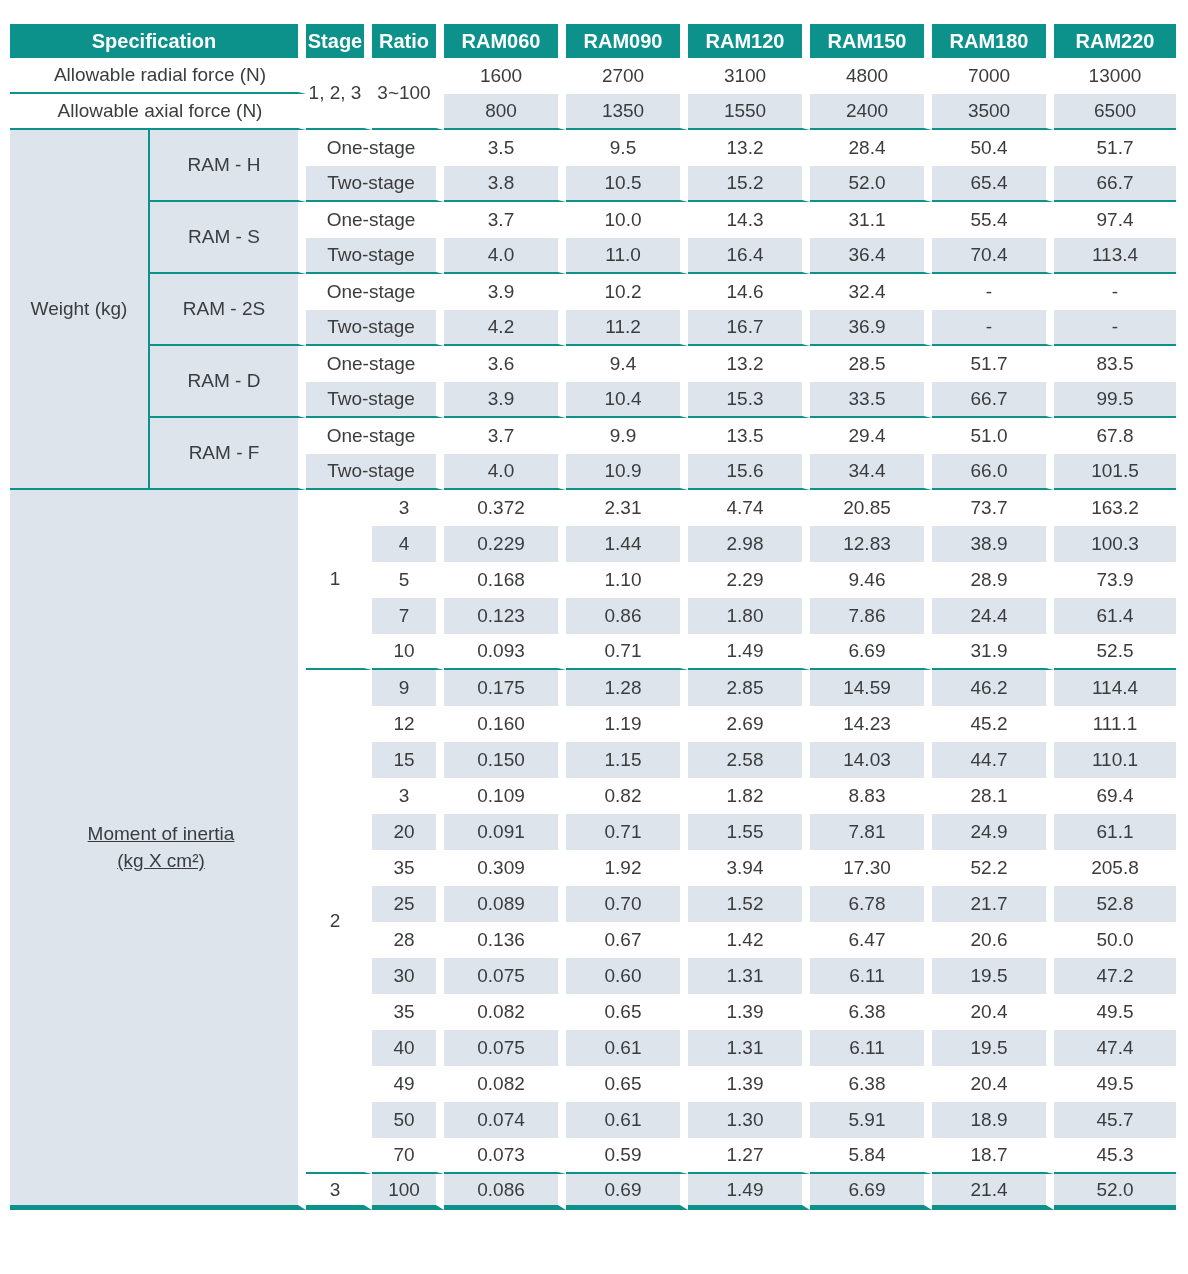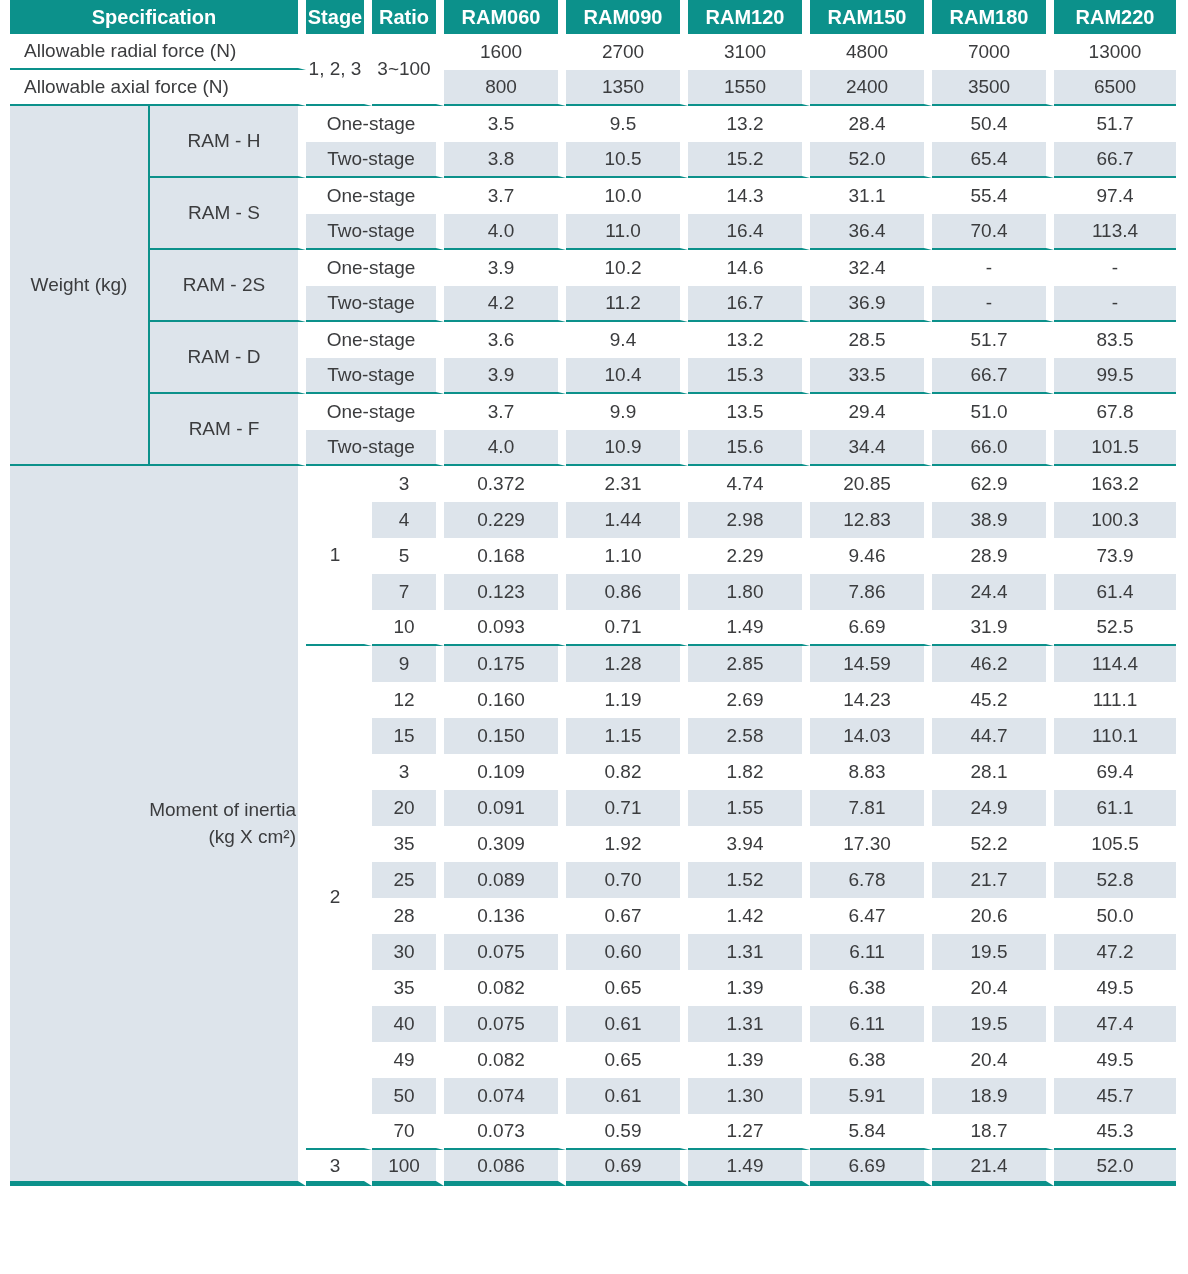--- a/index.html
+++ b/index.html
@@ -1,29 +1,29 @@
 <!DOCTYPE html>
 <html style="--teal: #0c918b; --row_alt: #dde4eb; --text: #3b3c3e; --header_text: #ffffff;"><head>
 <meta charset="utf-8">
 <style>
   :root { --teal:#0c918b; --row_alt:#dde4eb; --text:#3b3c3e; --header_text:#ffffff; }
   * { box-sizing: border-box; }
   body { margin:0; background:#fff; font-family:"Liberation Sans","DejaVu Sans",sans-serif; }
-  .wrap { padding:0 10px; }
+  .wrap { padding:24px 10px; }
   table { border-collapse:separate; border-spacing:0; table-layout:fixed; width:1166px; color:var(--text); }
   th { background:var(--teal); color:var(--header_text); font-size:20px; font-weight:bold; height:34px; padding:0; text-align:center; vertical-align:middle; }
   td { font-size:19px; height:36px; padding:0 2px; text-align:center; vertical-align:middle; }
   .lt   { background:var(--row_alt); }
   .gr   { border-right:8px solid #fff; }
   .tr2  { border-right:2px solid var(--teal); }
   .sep  { border-bottom:2px solid var(--teal); }
   .bsep { border-bottom:5px solid var(--teal); }
-  .lbl  { text-align:left; padding-left:14px; }
+  .lbl  { text-align:center; padding-left:14px; }
   .model{ font-weight:normal; }
-  .ilabel { text-align:right; padding-left:16px; line-height:1.4; }
+  .ilabel { text-align:center; padding-left:16px; line-height:1.4;text-decoration:underline; }
 </style>
 </head>
 <body>
 
 <div class="wrap">
 <table>
   <colgroup>
     <col style="width:140px">
         <col style="width:156px">
         <col style="width:66px">
@@ -171,21 +171,21 @@
     <td rowspan="20" colspan="2" class="lt ilabel gr bsep">
       <div>Moment of inertia</div>
       <div>(kg X cm²)</div>
     </td>
     <td rowspan="5" class="gr sep">1</td>
     <td class="gr">3</td>
     <td class="gr">0.372</td>
     <td class="gr">2.31</td>
     <td class="gr">4.74</td>
     <td class="gr">20.85</td>
-    <td class="gr">62.9</td>
+    <td class="gr">73.7</td>
     <td>163.2</td>
   </tr>
   <tr>
     <td class="lt gr">4</td>
     <td class="lt gr">0.229</td>
     <td class="lt gr">1.44</td>
     <td class="lt gr">2.98</td>
     <td class="lt gr">12.83</td>
     <td class="lt gr">38.9</td>
     <td class="lt">100.3</td>
@@ -263,21 +263,21 @@
     <td class="lt gr">24.9</td>
     <td class="lt">61.1</td>
   </tr>
   <tr>
     <td class="gr">35</td>
     <td class="gr">0.309</td>
     <td class="gr">1.92</td>
     <td class="gr">3.94</td>
     <td class="gr">17.30</td>
     <td class="gr">52.2</td>
-    <td>105.5</td>
+    <td>205.8</td>
   </tr>
   <tr>
     <td class="lt gr">25</td>
     <td class="lt gr">0.089</td>
     <td class="lt gr">0.70</td>
     <td class="lt gr">1.52</td>
     <td class="lt gr">6.78</td>
     <td class="lt gr">21.7</td>
     <td class="lt">52.8</td>
   </tr>

